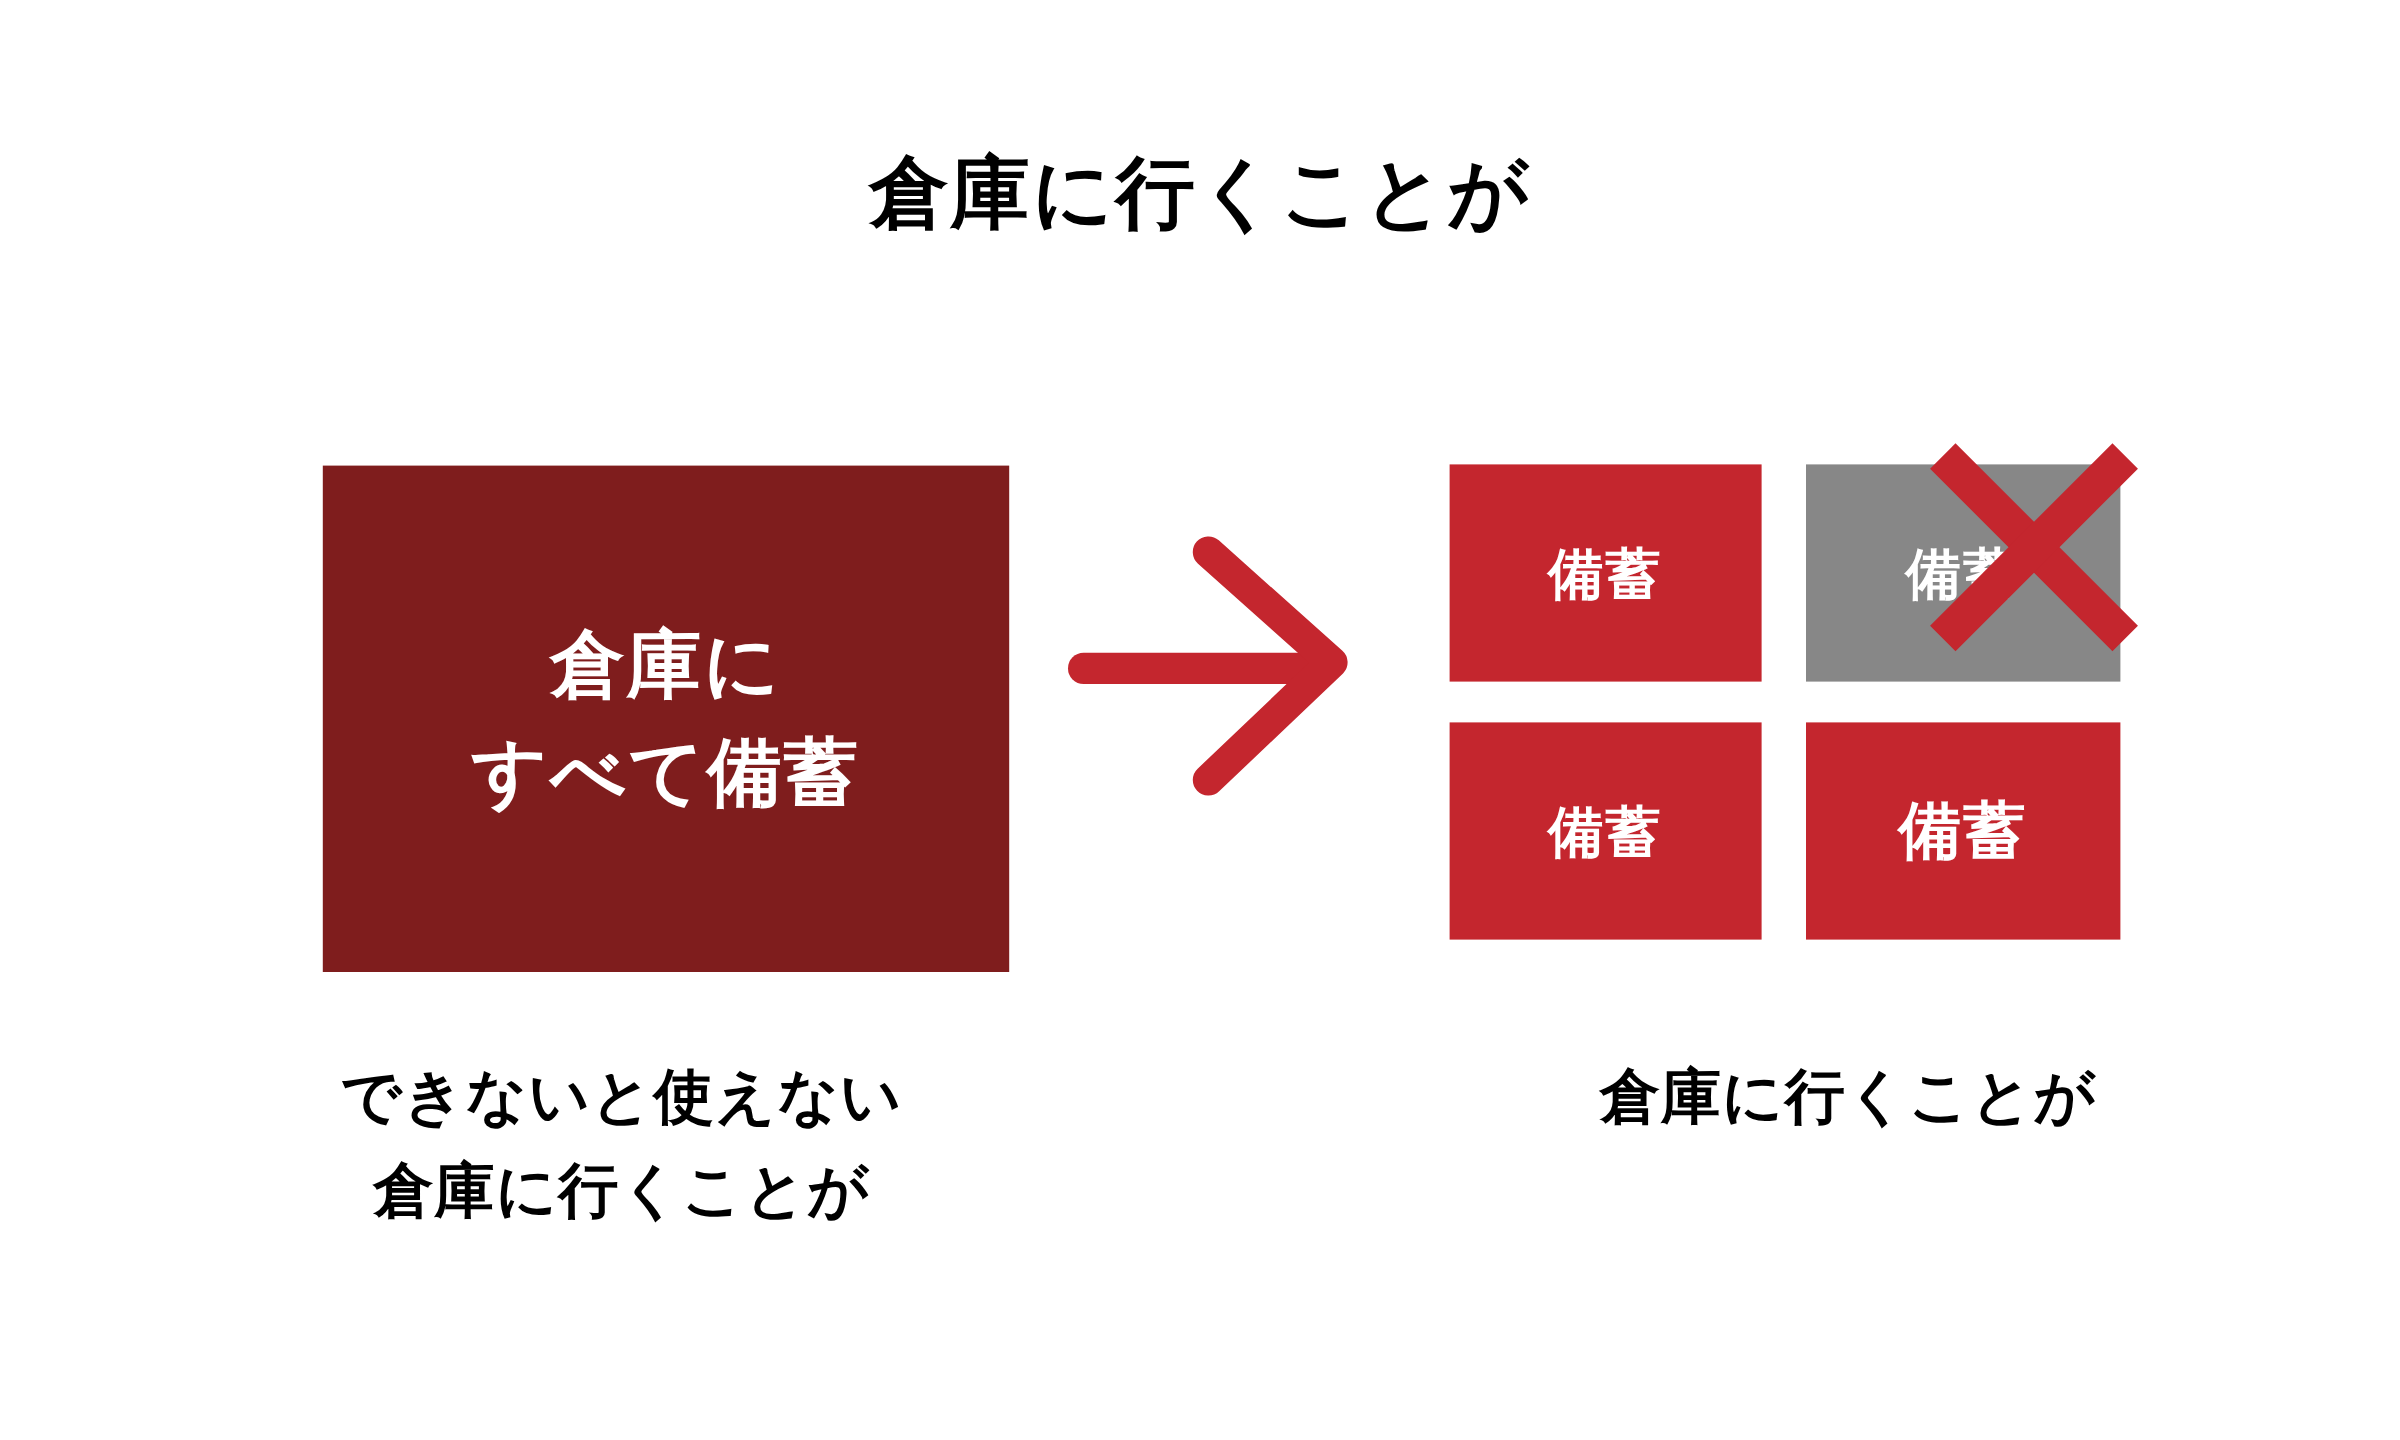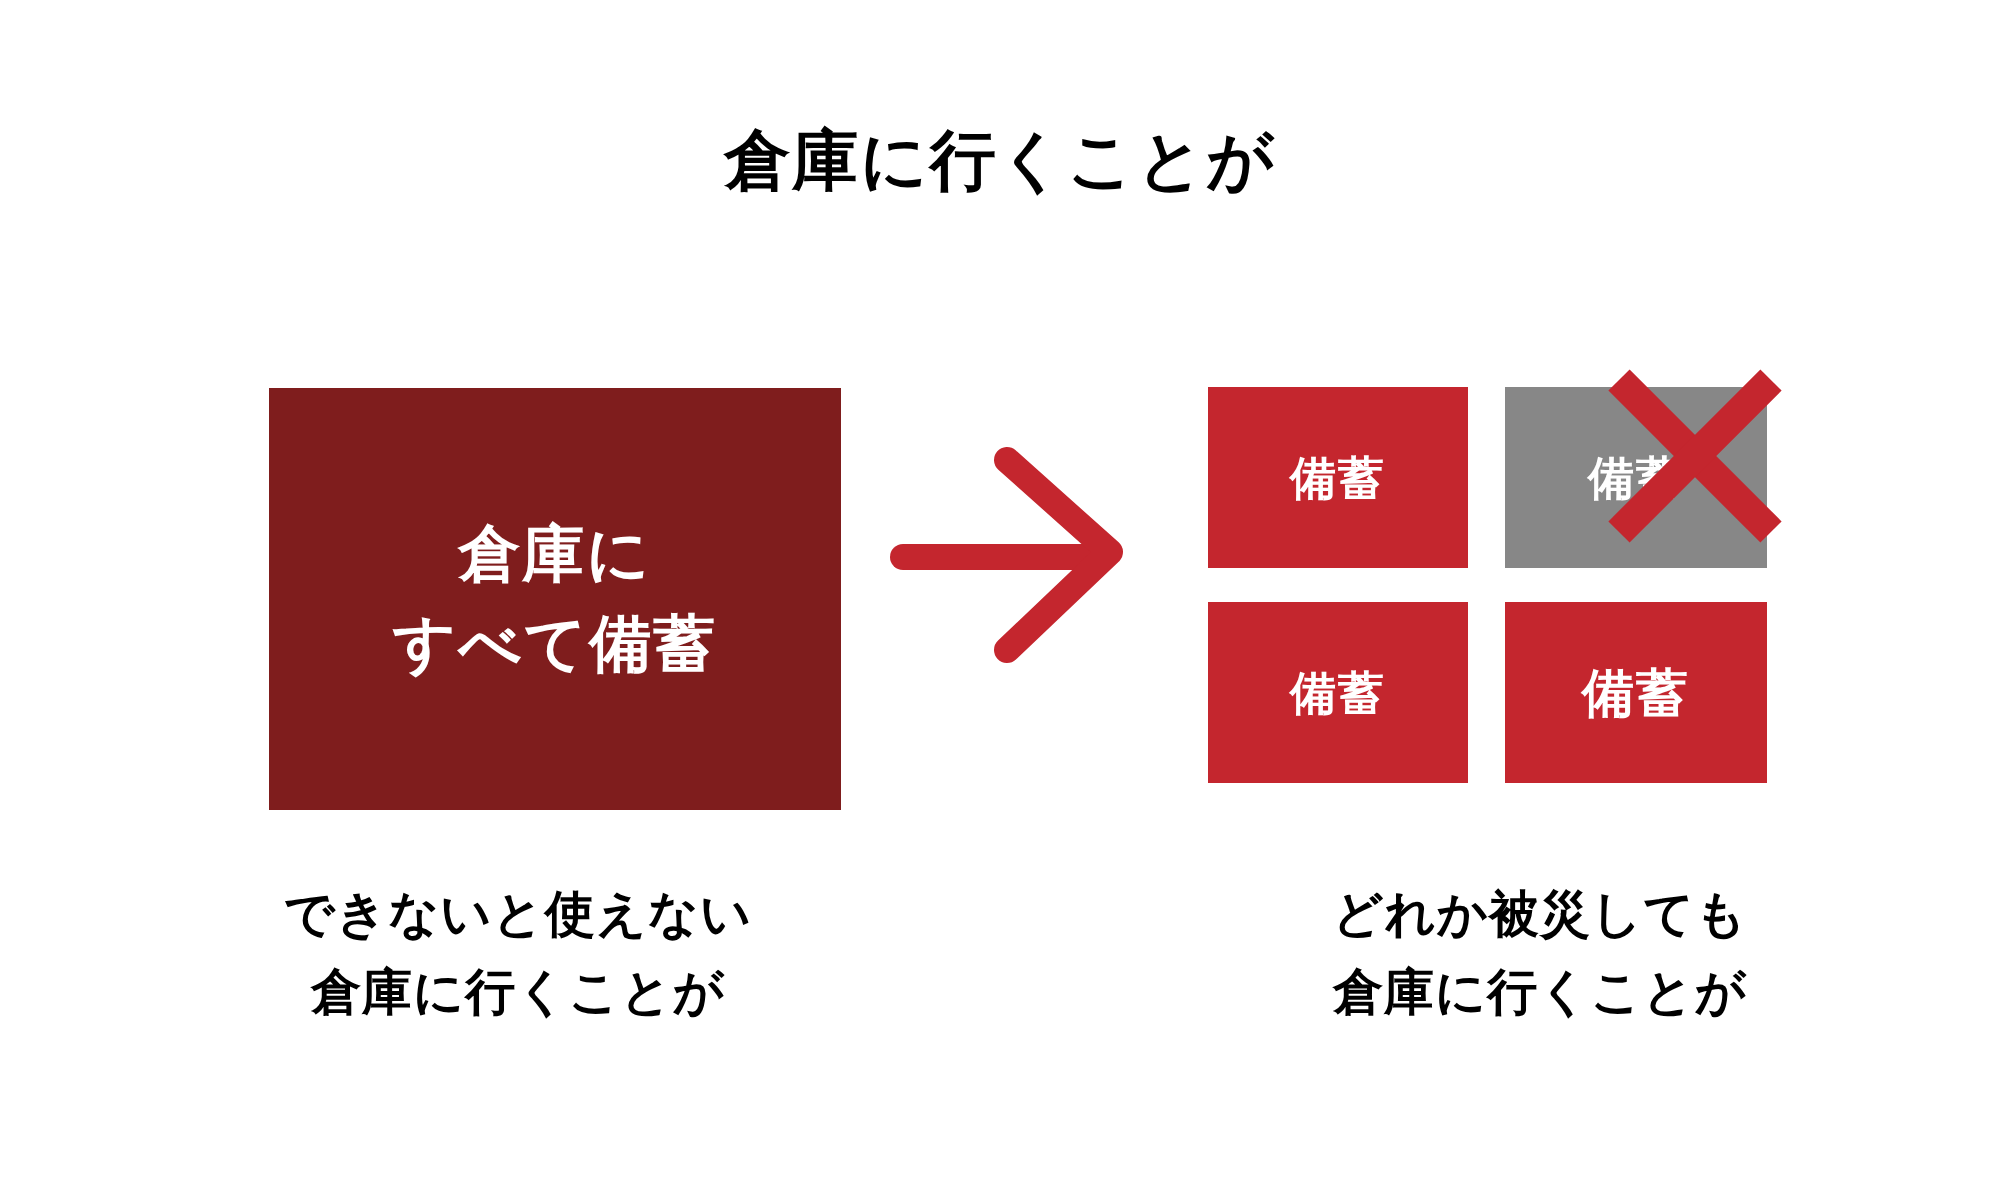--- a/index.html
+++ b/index.html
@@ -194,17 +194,16 @@
       </g>
     </svg>
   </div>
 
   <div class="caption left-caption">
     <span class="caption-line">できないと使えない</span>
     <span class="caption-line">倉庫に行くことが</span>
   </div>
 
   <div class="caption right-caption">
-    <span class="caption-line">どれか被災しても</span>
     <span class="caption-line">倉庫に行くことが</span>
   </div>
 
 </div>
 
 </body></html>

